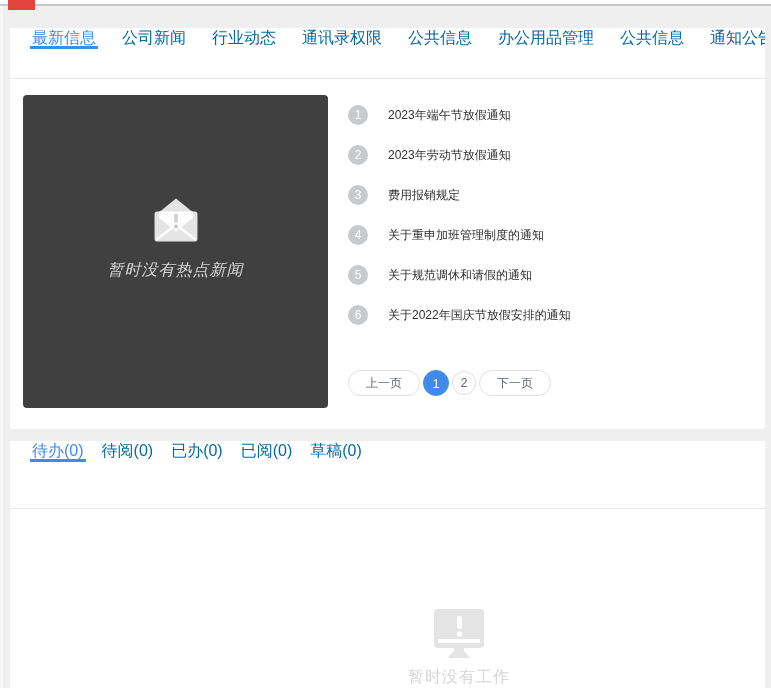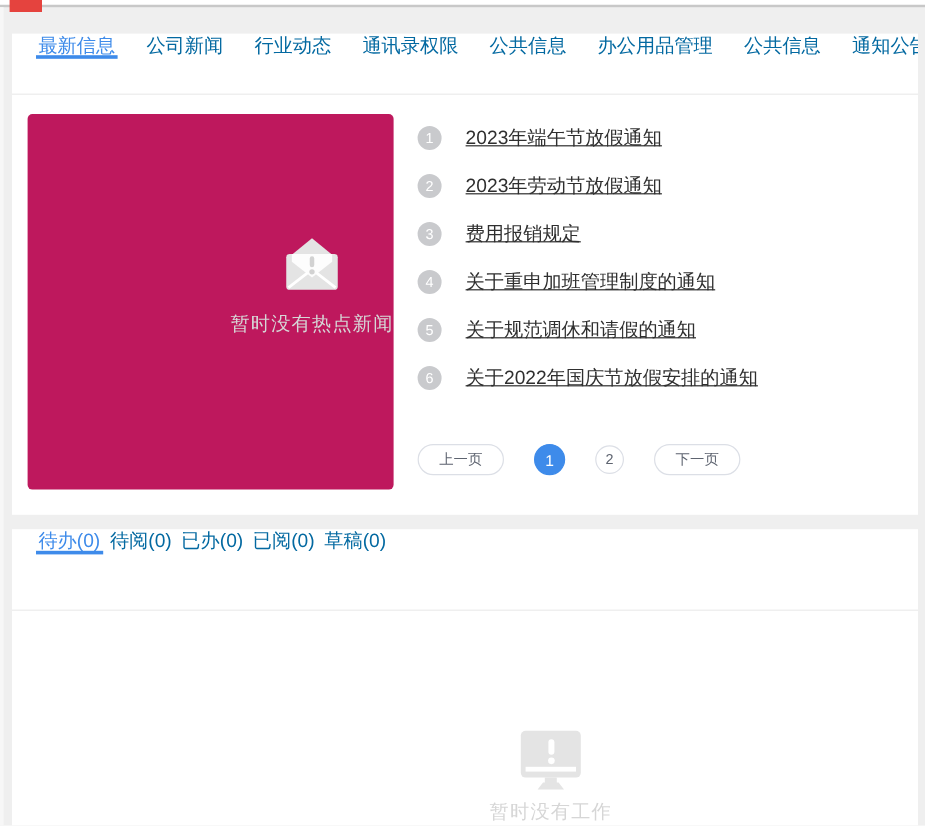--- a/index.html
+++ b/index.html
@@ -16,39 +16,39 @@
   .card-tasks { top:441px; height:247px; }
 
   .tabbar { display:flex; align-items:flex-start; height:51px; border-bottom:1px solid #ebebeb;
             padding-left:22px; gap:26px; }
   .tab { position:relative; display:flex; align-items:center; font-size:16px; color:#0369a1;
          cursor:pointer; white-space:nowrap; }
   .tab.active { color:#3e8bea; }
   .tab.active::after { content:""; position:absolute; left:-2px; right:-2px; bottom:0;
                        height:3px; background:#3e8bea; }
 
-  .tasks-tabbar { height:68px; gap:8px; }
+  .tasks-tabbar { height:68px; gap:18px; }
 
   
   .empty-panel { position:absolute; left:13px; top:67px; width:305px; height:313px;
-                 background:#be185d; border-radius:4px;
-                 display:flex; flex-direction:column; align-items:flex-end; justify-content:center; }
+                 background:#404040; border-radius:4px;
+                 display:flex; flex-direction:column; align-items:center; justify-content:center;font-style:italic; }
   .empty-panel .inner { display:flex; flex-direction:column; align-items:center; margin-top:-28px; }
   .empty-text { font-size:16px; color:#d6d6d6; margin-top:14px; letter-spacing:1px; }
 
   
   .news-list { position:absolute; left:338px; top:67px; list-style:none; }
   .news-item { height:40px; display:flex; align-items:center; cursor:pointer; }
   .badge { width:20px; height:20px; border-radius:50%; background:#c9cacd; color:#ffffff;
            font-size:12px; display:flex; align-items:center; justify-content:center;
            margin-right:20px; flex:0 0 20px; }
-  .news-title { font-size:16px; color:#2f2f2f; white-space:nowrap;text-decoration:underline; }
+  .news-title { font-size:12px; color:#2f2f2f; white-space:nowrap; }
 
   
-  .pagination { position:absolute; left:338px; top:342px; display:flex; align-items:center; gap:25px; }
+  .pagination { position:absolute; left:338px; top:342px; display:flex; align-items:center; gap:3px; }
   .pg-btn { height:26px; padding:0 17px; border:1px solid #dcdfe6; border-radius:13px;
             background:#ffffff; color:#5e6470; font-size:12px; cursor:pointer;
             font-family:inherit; }
   .pg-num { width:24px; height:24px; border:1px solid #dcdfe6; border-radius:50%;
             background:#ffffff; color:#5e6470; font-size:12px; cursor:pointer;
             display:flex; align-items:center; justify-content:center; font-family:inherit; }
   .pg-num.active { width:26px; height:26px; background:#3e8bea; border-color:#3e8bea;
                    color:#ffffff; font-size:13px; }
 
   

